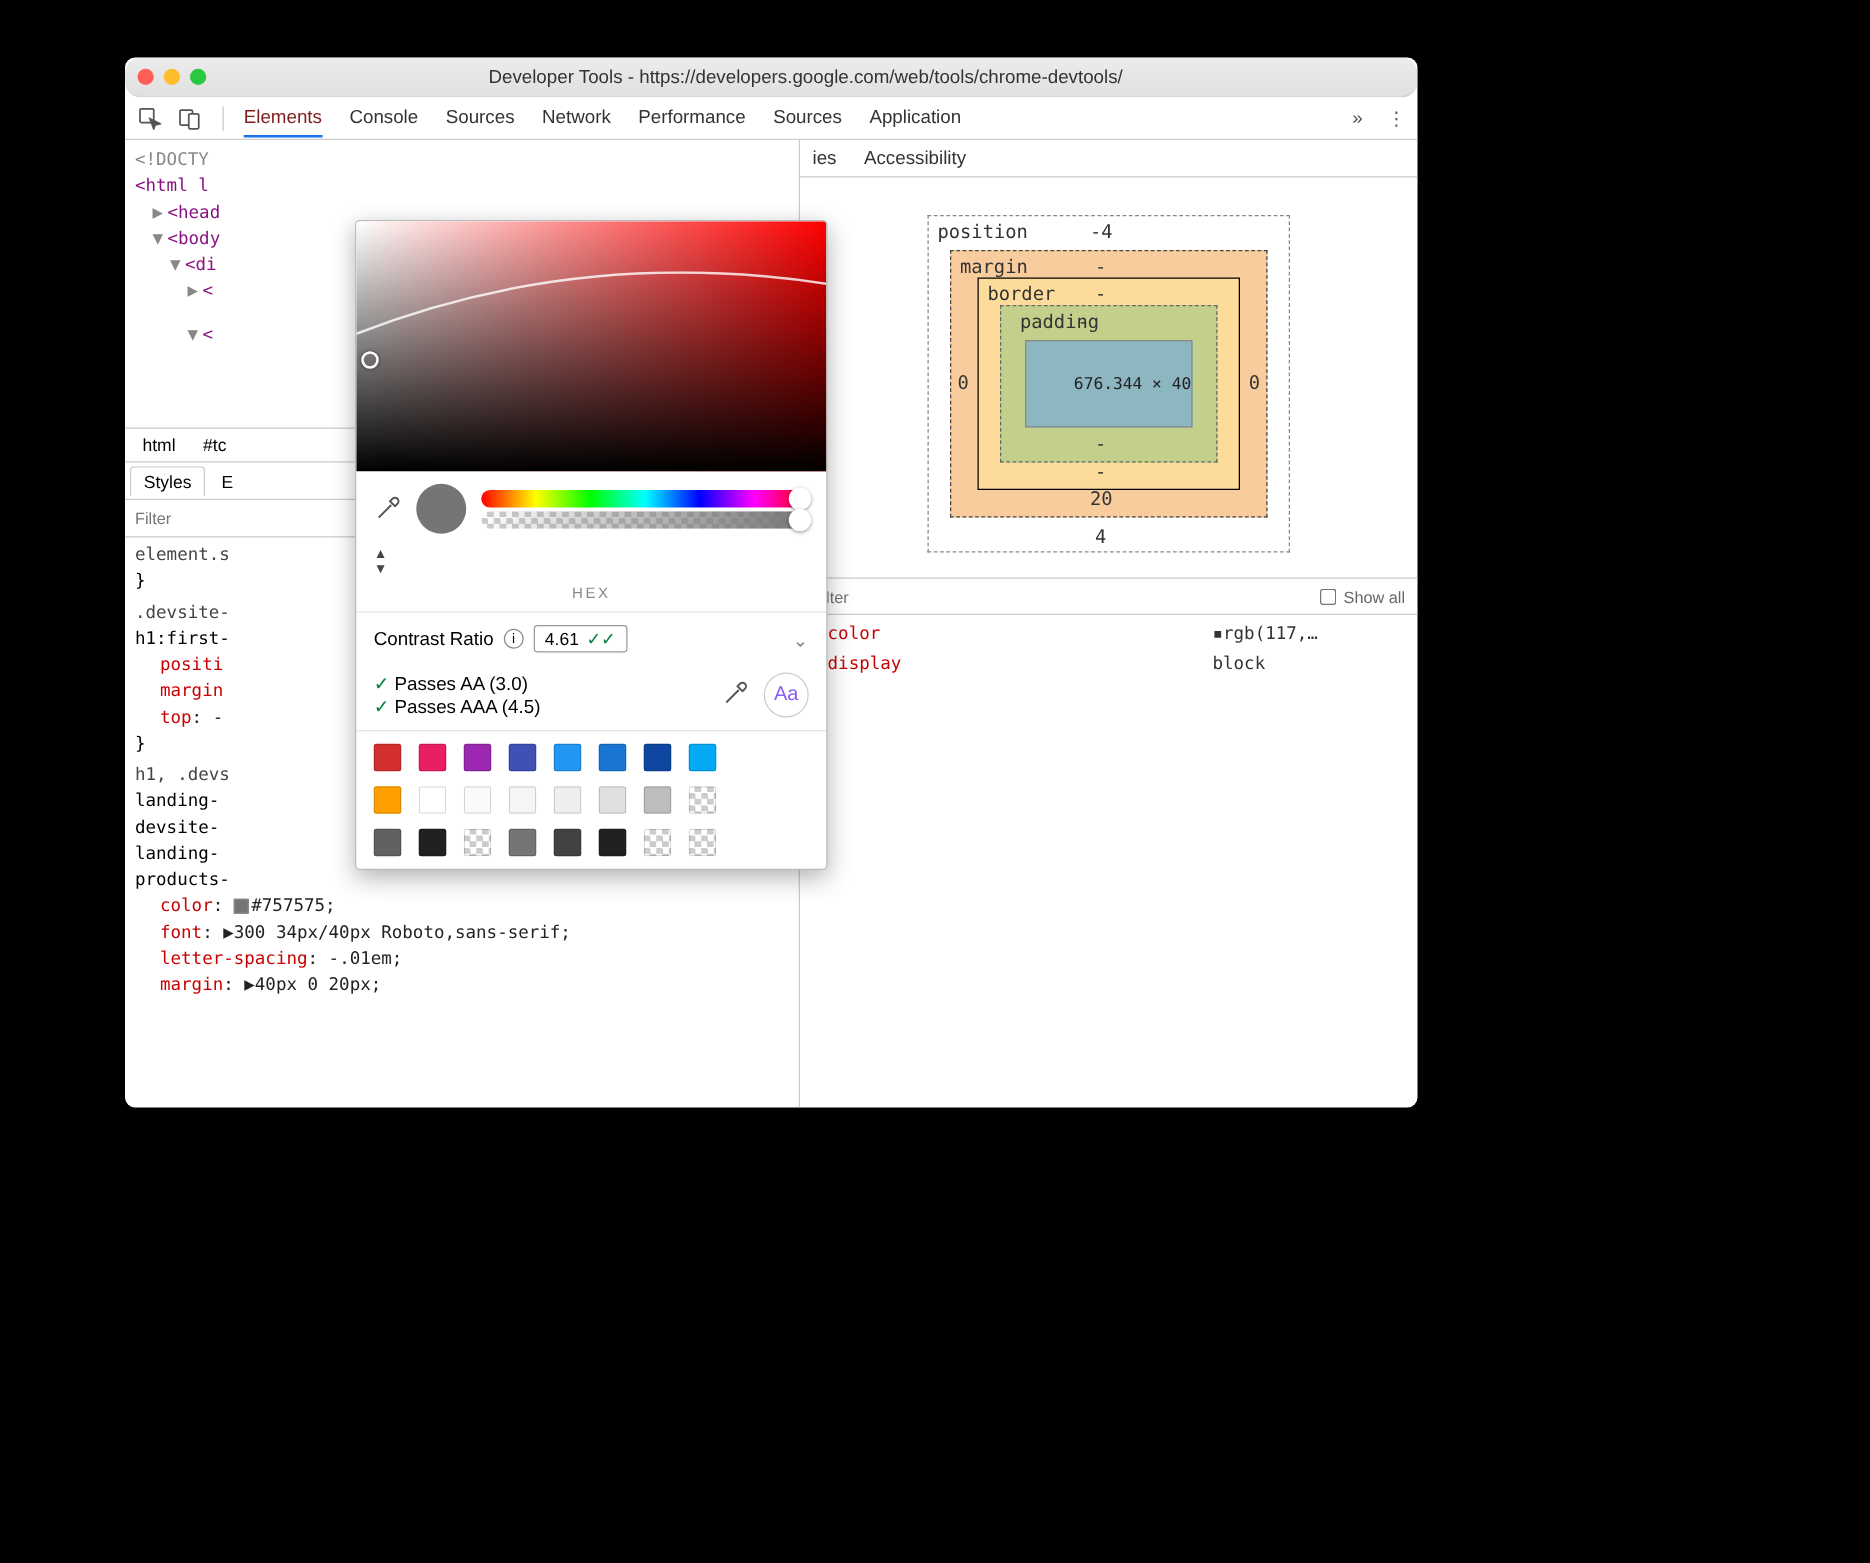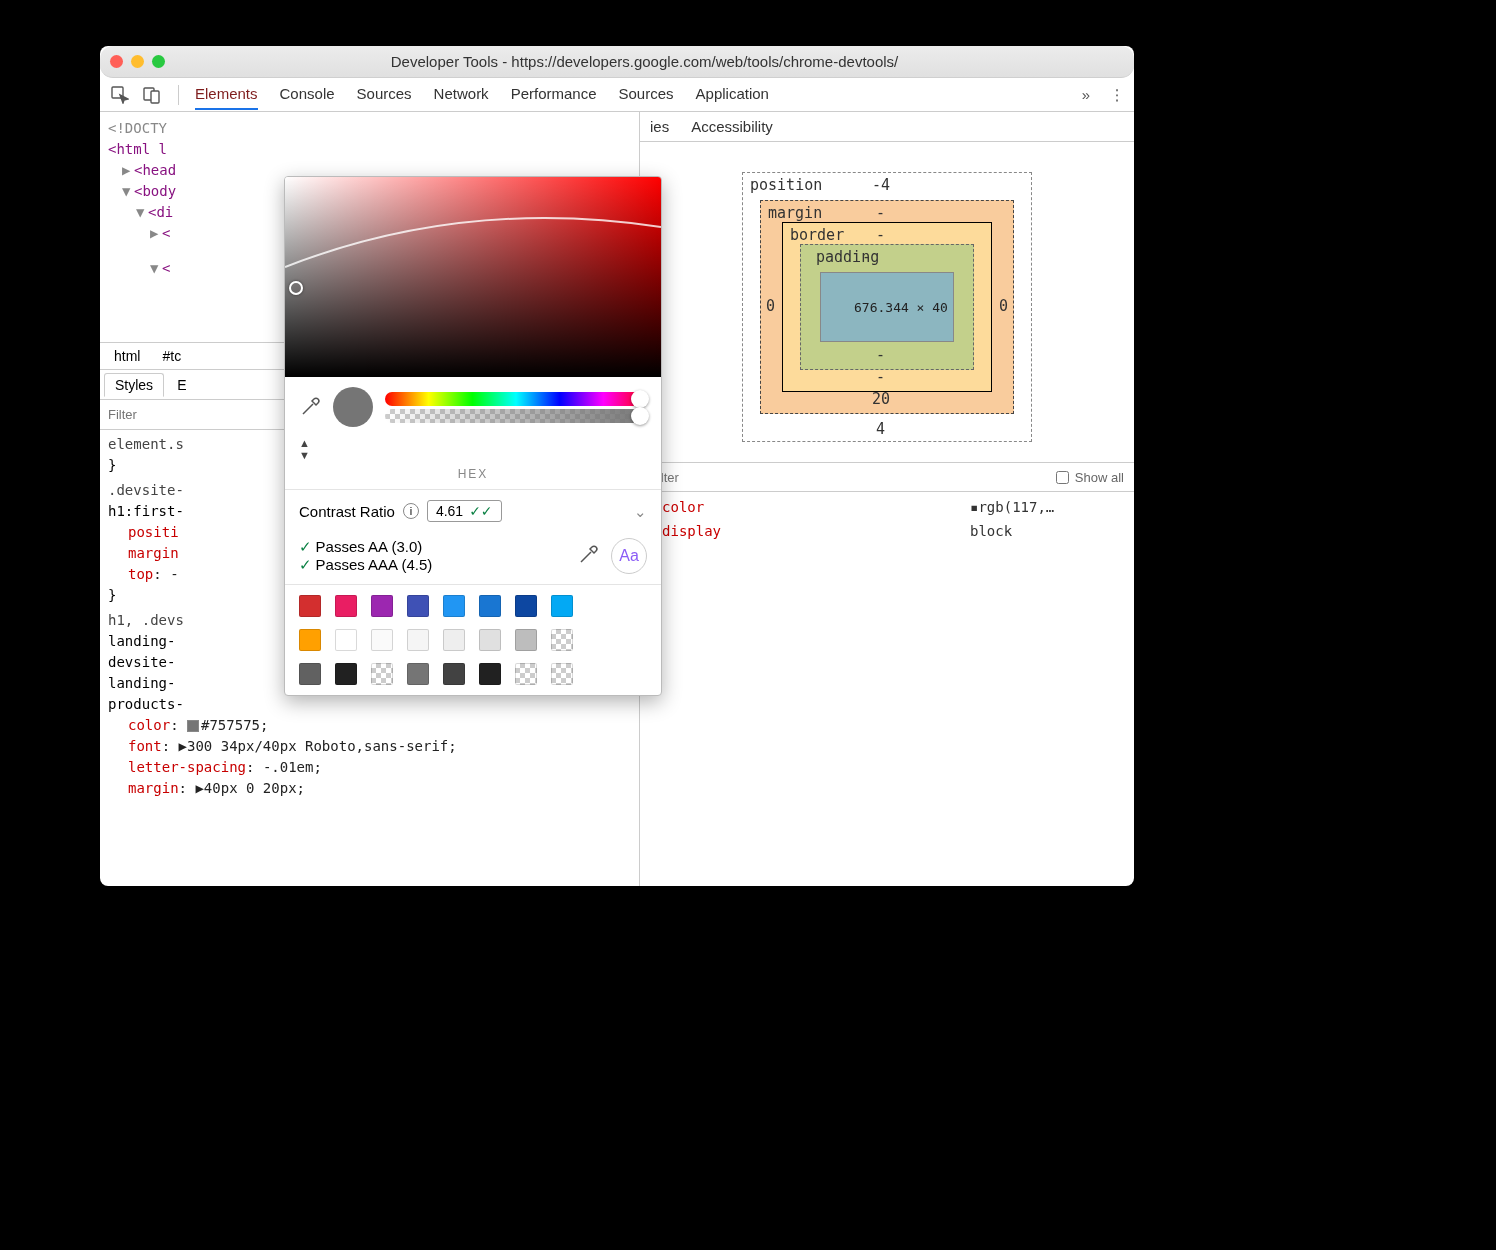--- a/index.html
+++ b/index.html
@@ -32,21 +32,21 @@
   .filterbar .right-filter { display: flex; gap: 12px; align-items: center; }
   .styles-body { font-family: Menlo, monospace; font-size: 14px; padding: 4px 8px; line-height: 1.5; }
   .styles-body .sel-line { color: #444; display: flex; justify-content: space-between; }
   .styles-body .src { color: #888; text-decoration: underline; }
   .styles-body .prop { color: #c80000; padding-left: 20px; }
   .styles-body .val { color: #222; }
   .swatch-inline { display: inline-block; width: 12px; height: 12px; background: #757575; vertical-align: middle; margin-right: 2px; border: 1px solid #888;}
   .right-top { height: 30px; border-bottom: 1px solid #ccc; display: flex; align-items: center; gap: 22px; padding: 0 10px; font-size: 15px; color: #333;}
   .box-model { padding: 30px; display: flex; justify-content: center; height: 320px; }
   .bm { position: relative; width: 290px; height: 270px; font-family: Menlo, monospace; font-size: 12px; }
-  .bm .layer { position: absolute; display: flex; align-items: center; justify-content: flex-start; padding-left: 33px; }
+  .bm .layer { position: absolute; display: flex; align-items: center; justify-content: flex-end; }
   .bm .pos { left:0; top:0; right:0; bottom:0; border: 1px dashed #888; }
   .bm .margin { left:18px; top:28px; right:18px; bottom:28px; background: #f9cc9d; border: 1px dashed #444; }
   .bm .border { left:40px; top:50px; right:40px; bottom:50px; background: #fddb9b; border: 1px solid #000; }
   .bm .padding { left:58px; top:72px; right:58px; bottom:72px; background: #c3d08b; border: 1px dashed #666; }
   .bm .content { left:78px; top:100px; right:78px; bottom:100px; background: #8cb6c0; border: 1px solid #888; color: #222; font-size: 13px;}
   .bm .lbl { position: absolute; font-size: 15px; color: #333; }
   .computed-filter { height: 30px; border-top: 1px solid #ccc; border-bottom: 1px solid #ccc; display: flex; align-items: center; padding: 0 10px; font-size: 13px; color: #666; justify-content: space-between;}
   .computed-list { font-family: Menlo, monospace; font-size: 14px; padding: 4px 10px; line-height: 1.7;}
   .computed-list .row { display: flex; }
   .computed-list .row .k { color: #c80000; width: 320px; }

